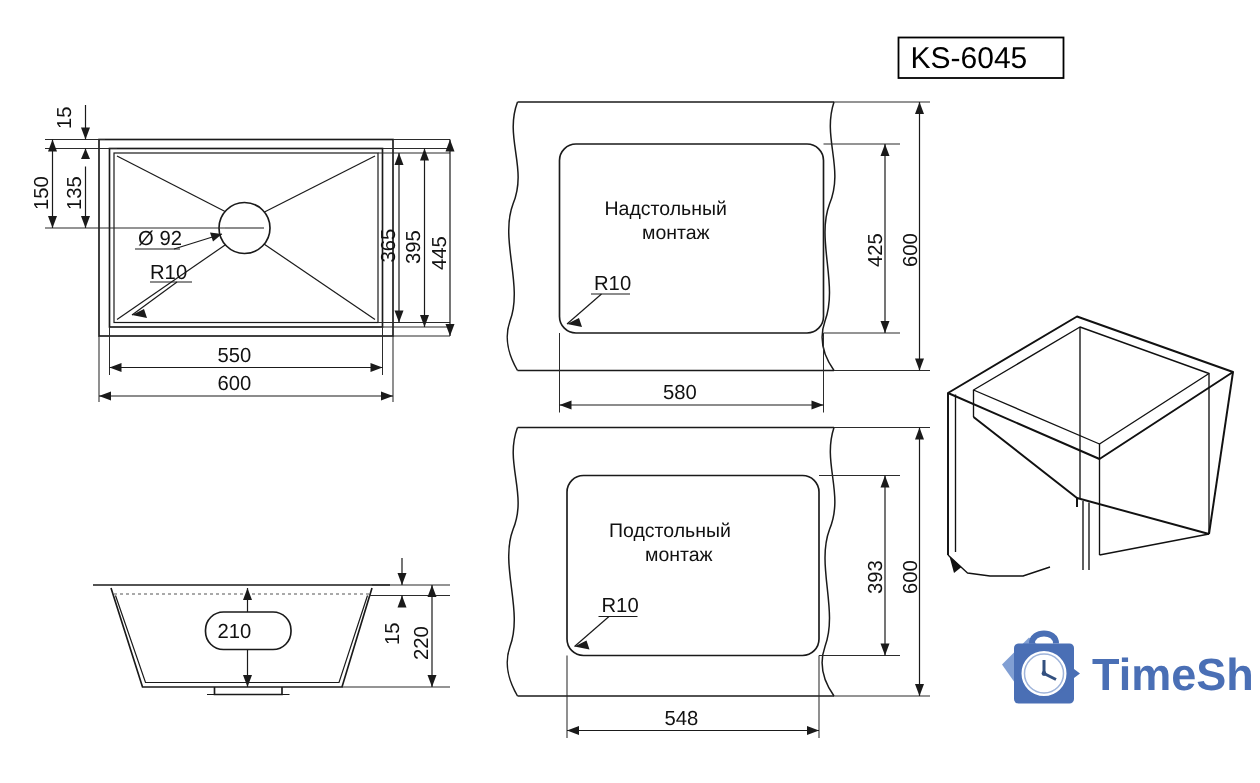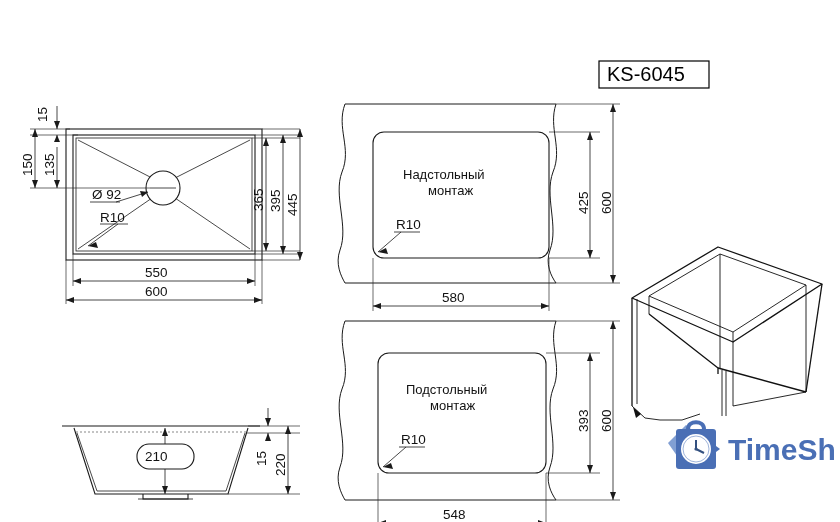--- a/index.html
+++ b/index.html
@@ -13,21 +13,20 @@
     position: relative;
     font-family: "Liberation Sans", sans-serif;
     overflow: hidden;
   }
   #sheet {
     position: absolute;
     left: 0;
     top: 0;
     width: 840px;
     height: 440px;
-    margin-top: 36px;
   }
   svg { display: block; }
   .ln      { stroke: #1a1a1a; stroke-width: 1.1; fill: none; }
   .ln-thin { stroke: #1a1a1a; stroke-width: 0.8; fill: none; }
   .ln-ext  { stroke: #2b2b2b; stroke-width: 0.7; fill: none; }
   .ln-dim  { stroke: #1a1a1a; stroke-width: 0.8; fill: none; }
   .ln-dash { stroke: #555; stroke-width: 0.7; fill: none; stroke-dasharray: 2 2; }
   .ln-iso  { stroke: #111; stroke-width: 1.3; fill: none; stroke-linejoin: round; }
   .ln-iso2 { stroke: #111; stroke-width: 0.9; fill: none; stroke-linejoin: round; }
   .ln-break{ stroke: #1a1a1a; stroke-width: 1.0; fill: none; }

